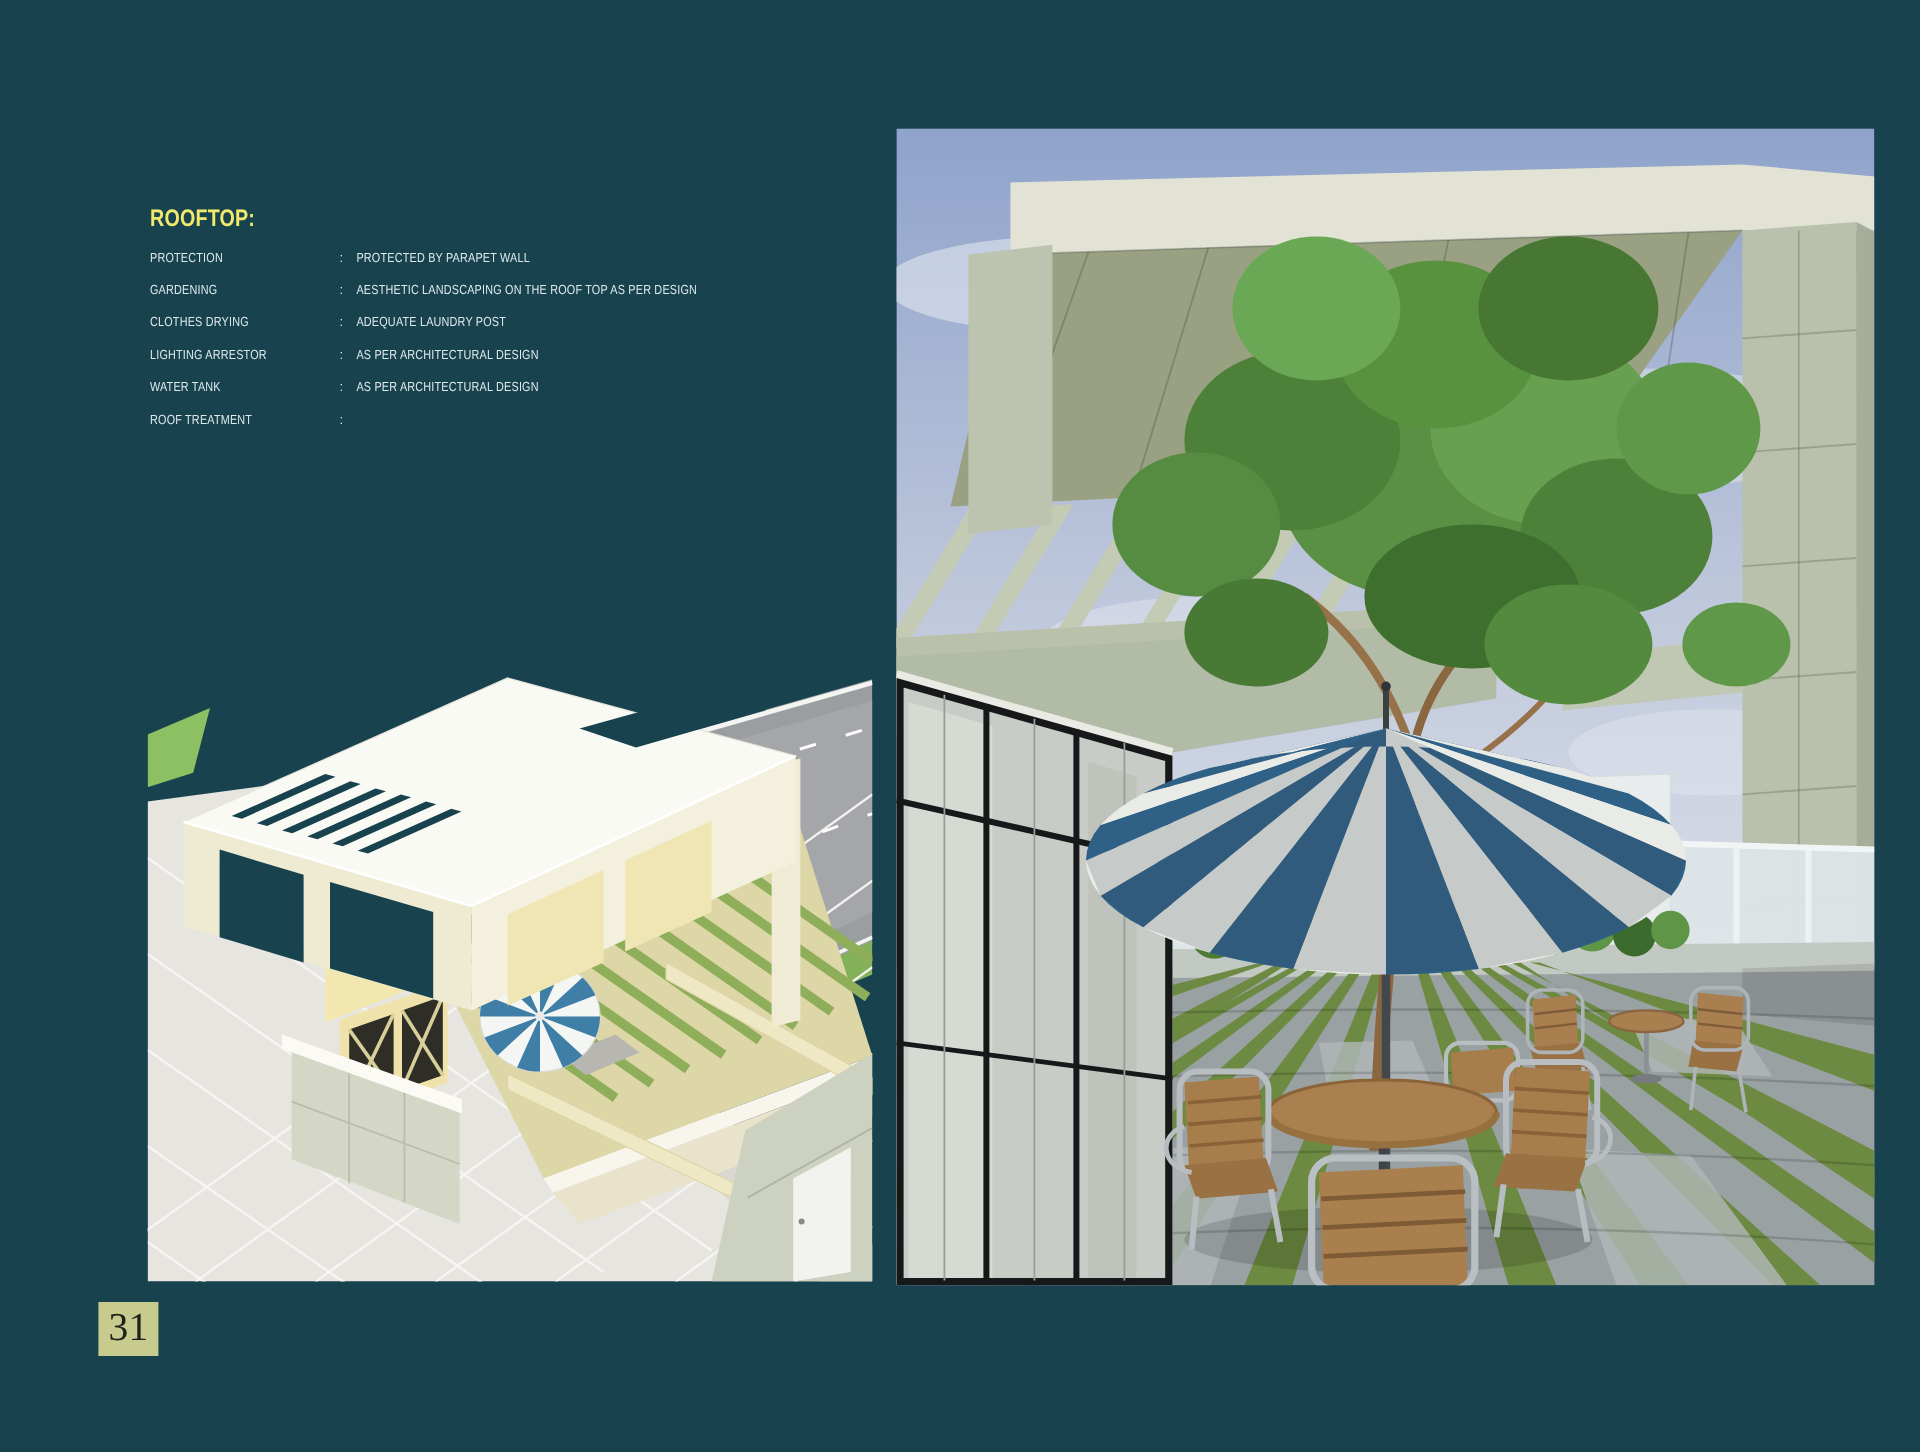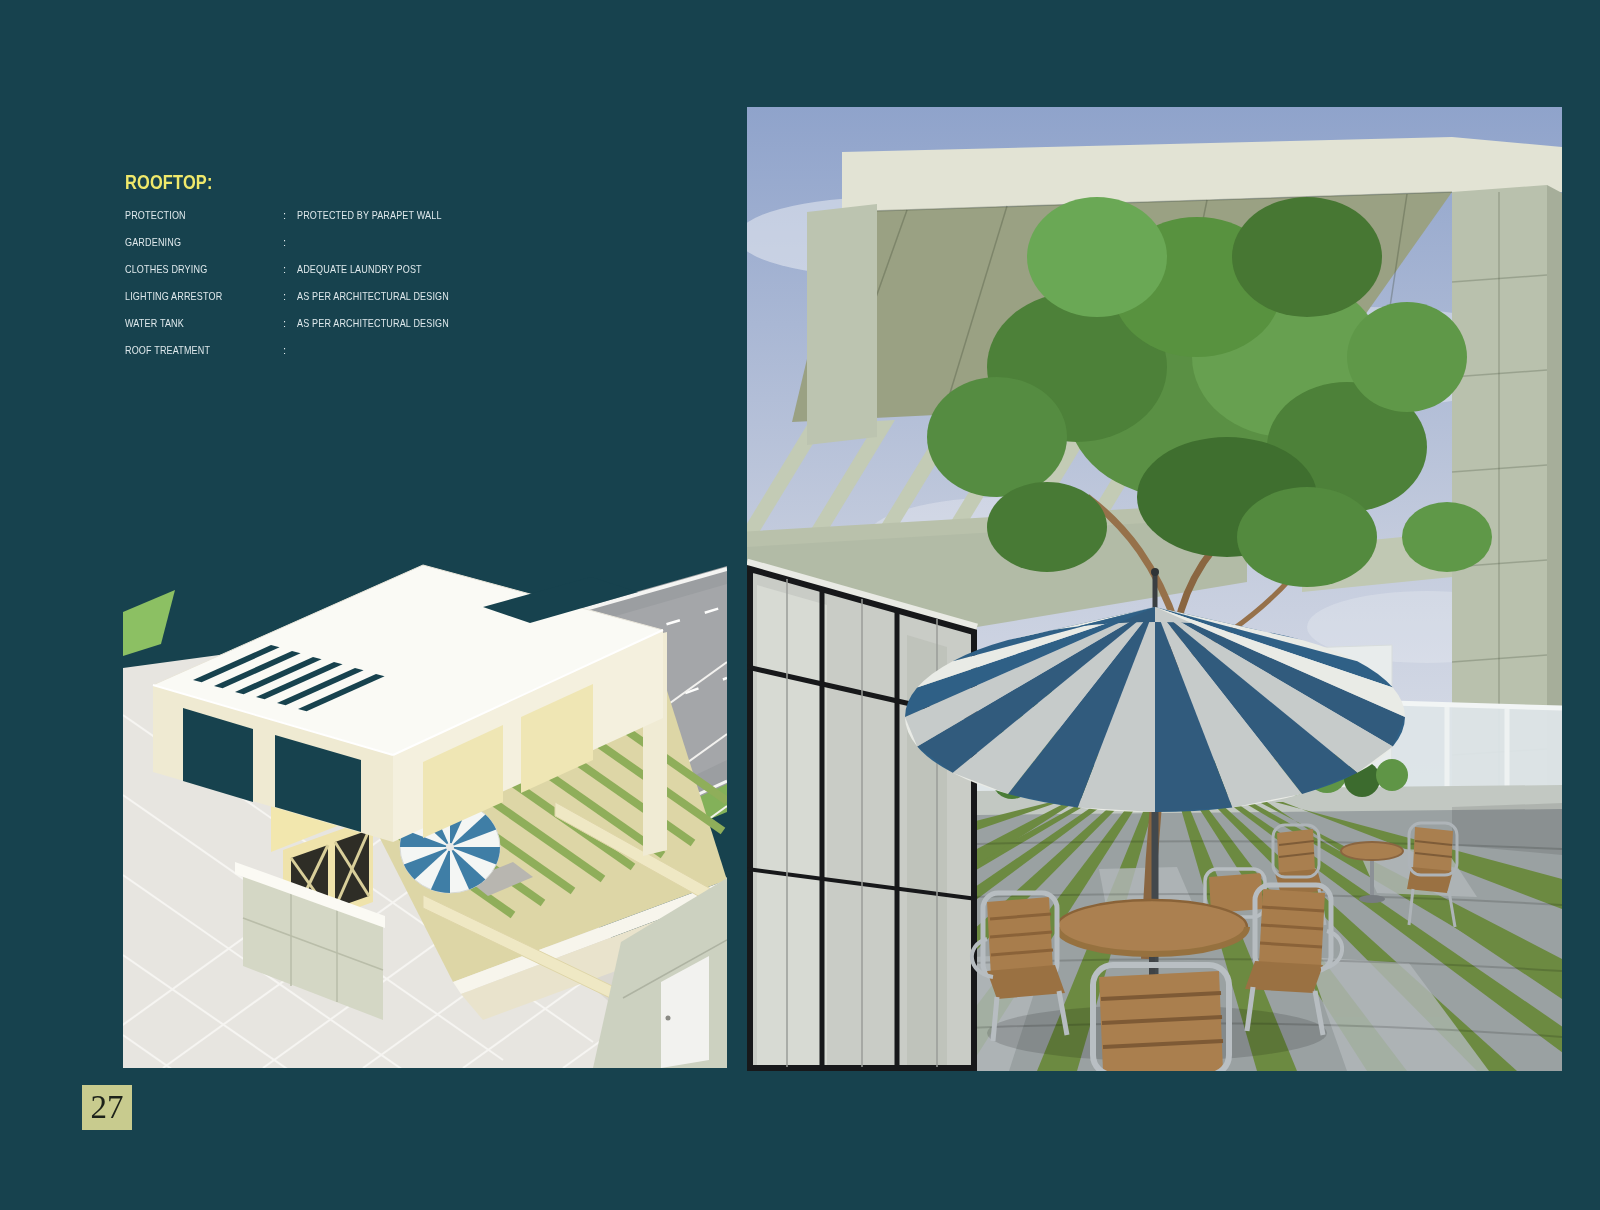--- a/index.html
+++ b/index.html
@@ -31,20 +31,21 @@
     <div class="title"><span class="cond">ROOFTOP:</span></div>
 
     <div class="spec-row">
       <span class="spec-label"><span class="cond">PROTECTION</span></span>
       <span class="spec-colon">:</span>
       <span class="spec-value"><span class="cond">PROTECTED BY PARAPET WALL</span></span>
     </div>
     <div class="spec-row">
       <span class="spec-label"><span class="cond">GARDENING</span></span>
       <span class="spec-colon">:</span>
+      <span class="spec-value"><span class="cond">AESTHETIC LANDSCAPING ON THE ROOF TOP AS PER DESIGN</span></span>
     </div>
     <div class="spec-row">
       <span class="spec-label"><span class="cond">CLOTHES DRYING</span></span>
       <span class="spec-colon">:</span>
       <span class="spec-value"><span class="cond">ADEQUATE LAUNDRY POST</span></span>
     </div>
     <div class="spec-row">
       <span class="spec-label"><span class="cond">LIGHTING ARRESTOR</span></span>
       <span class="spec-colon">:</span>
       <span class="spec-value"><span class="cond">AS PER ARCHITECTURAL DESIGN</span></span>
@@ -469,16 +470,16 @@
         <line x1="354" y1="892" x2="474" y2="886" stroke="#7e5a35" stroke-width="4"></line>
         <line x1="355" y1="916" x2="475" y2="910" stroke="#7e5a35" stroke-width="4"></line>
         <line x1="356" y1="940" x2="476" y2="934" stroke="#7e5a35" stroke-width="4"></line>
         <rect x="346" y="858" width="136" height="110" rx="20" fill="none" stroke="#b9bfc3" stroke-width="6"></rect>
       </g>
     </g>
   </svg>
   </div>
 
   <div class="page-num">
-    <span>27</span>
+    <span>31</span>
   </div>
 
 </div>
 
 </body></html>

